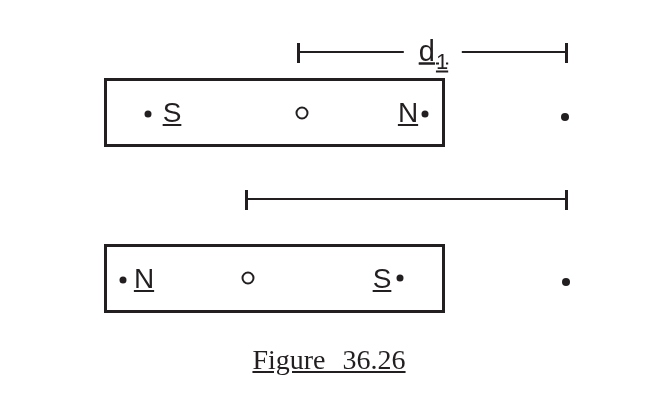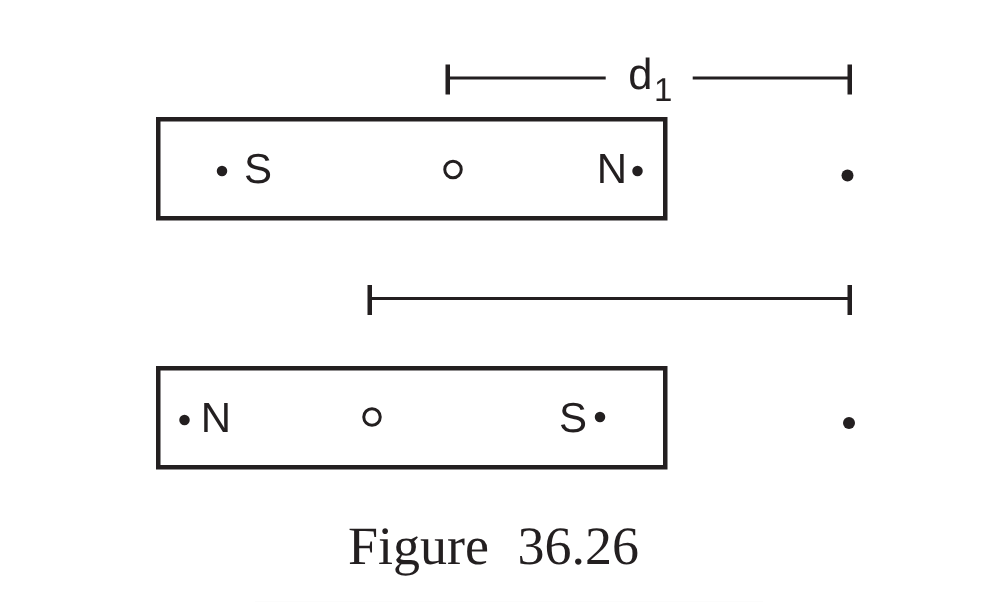--- a/index.html
+++ b/index.html
@@ -1,16 +1,16 @@
 <!DOCTYPE html>
 <html style="--ink: #231f20; --bg: #ffffff;"><head>
 <meta charset="utf-8">
 <style>
   :root { --ink: #231f20; --bg: #ffffff; }
-  * { margin: 0; padding: 0; box-sizing: border-box; }
+  * { margin: 0; padding: 0; box-sizing: border-box; text-decoration: underline; }
   body { background: #f2f2f2; font-family: "Liberation Sans", sans-serif; }
   .canvas {
     position: relative;
     width: 668px;
     height: 401px;
     background: var(--bg);
     overflow: hidden;
     color: var(--ink);
   }
 
@@ -94,21 +94,21 @@
   #m2-right-label{ left: 382px; top: 279px; }
   #m2-right-dot  { left: 400px; top: 278px; }
   #m2-field-dot  { left: 566px; top: 282px; }
 
   .caption {
     position: absolute;
     left: 329px;
     top: 343px;
     transform: translateX(-50%);
     font-family: "Liberation Serif", serif;
-    font-size: 36px;
+    font-size: 28px;
     line-height: 1.2;
     word-spacing: 10px;
     white-space: nowrap;
   }
 </style>
 </head>
 <body>
 
 <div class="canvas">
 

